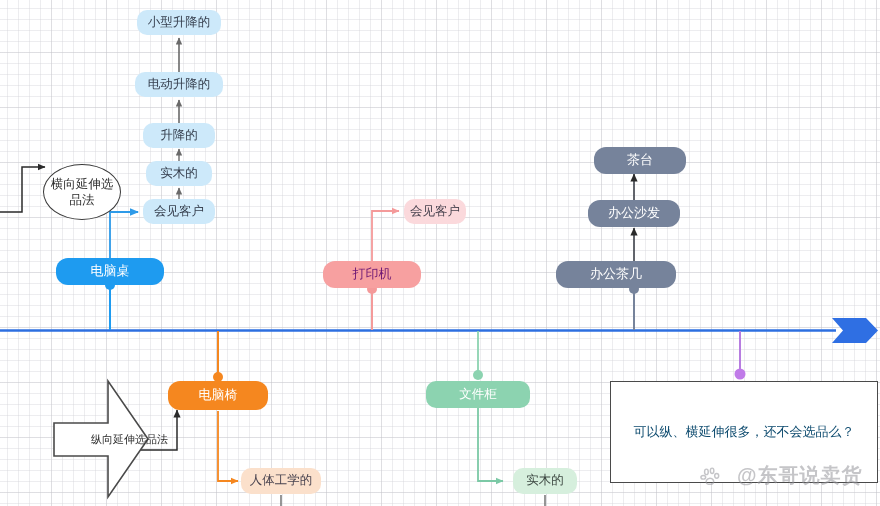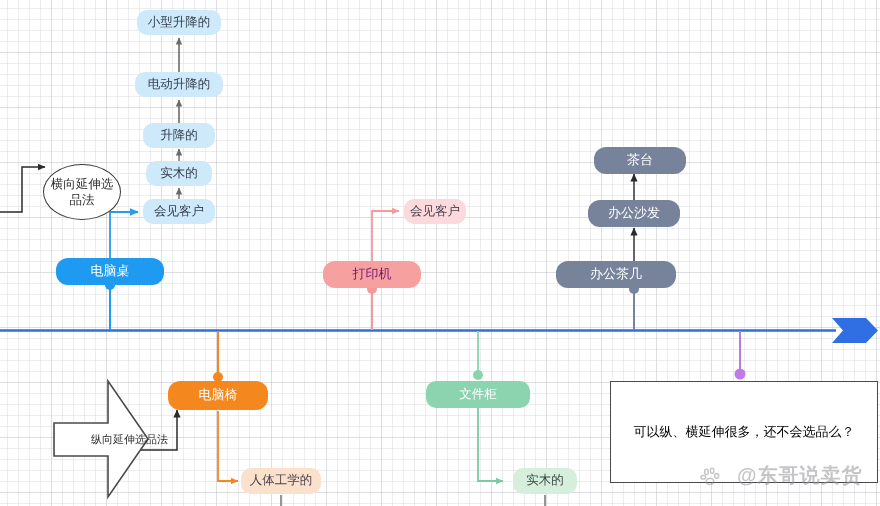--- a/index.html
+++ b/index.html
@@ -86,21 +86,21 @@
   }
   .textbox {
     position: absolute;
     box-sizing: border-box;
     border: 1.6px solid #4a4a4a;
     background: #ffffff;
     display: flex;
     align-items: center;
     justify-content: center;
     font-size: 13px;
-    color: #000000;
+    color: #0c4a6e;
   }
   .watermark {
     position: absolute;
     display: flex;
     align-items: center;
     gap: 15px;
     font-size: 20px;
     font-weight: bold;
     color: rgba(150,150,155,0.55);
     letter-spacing: 1px;

